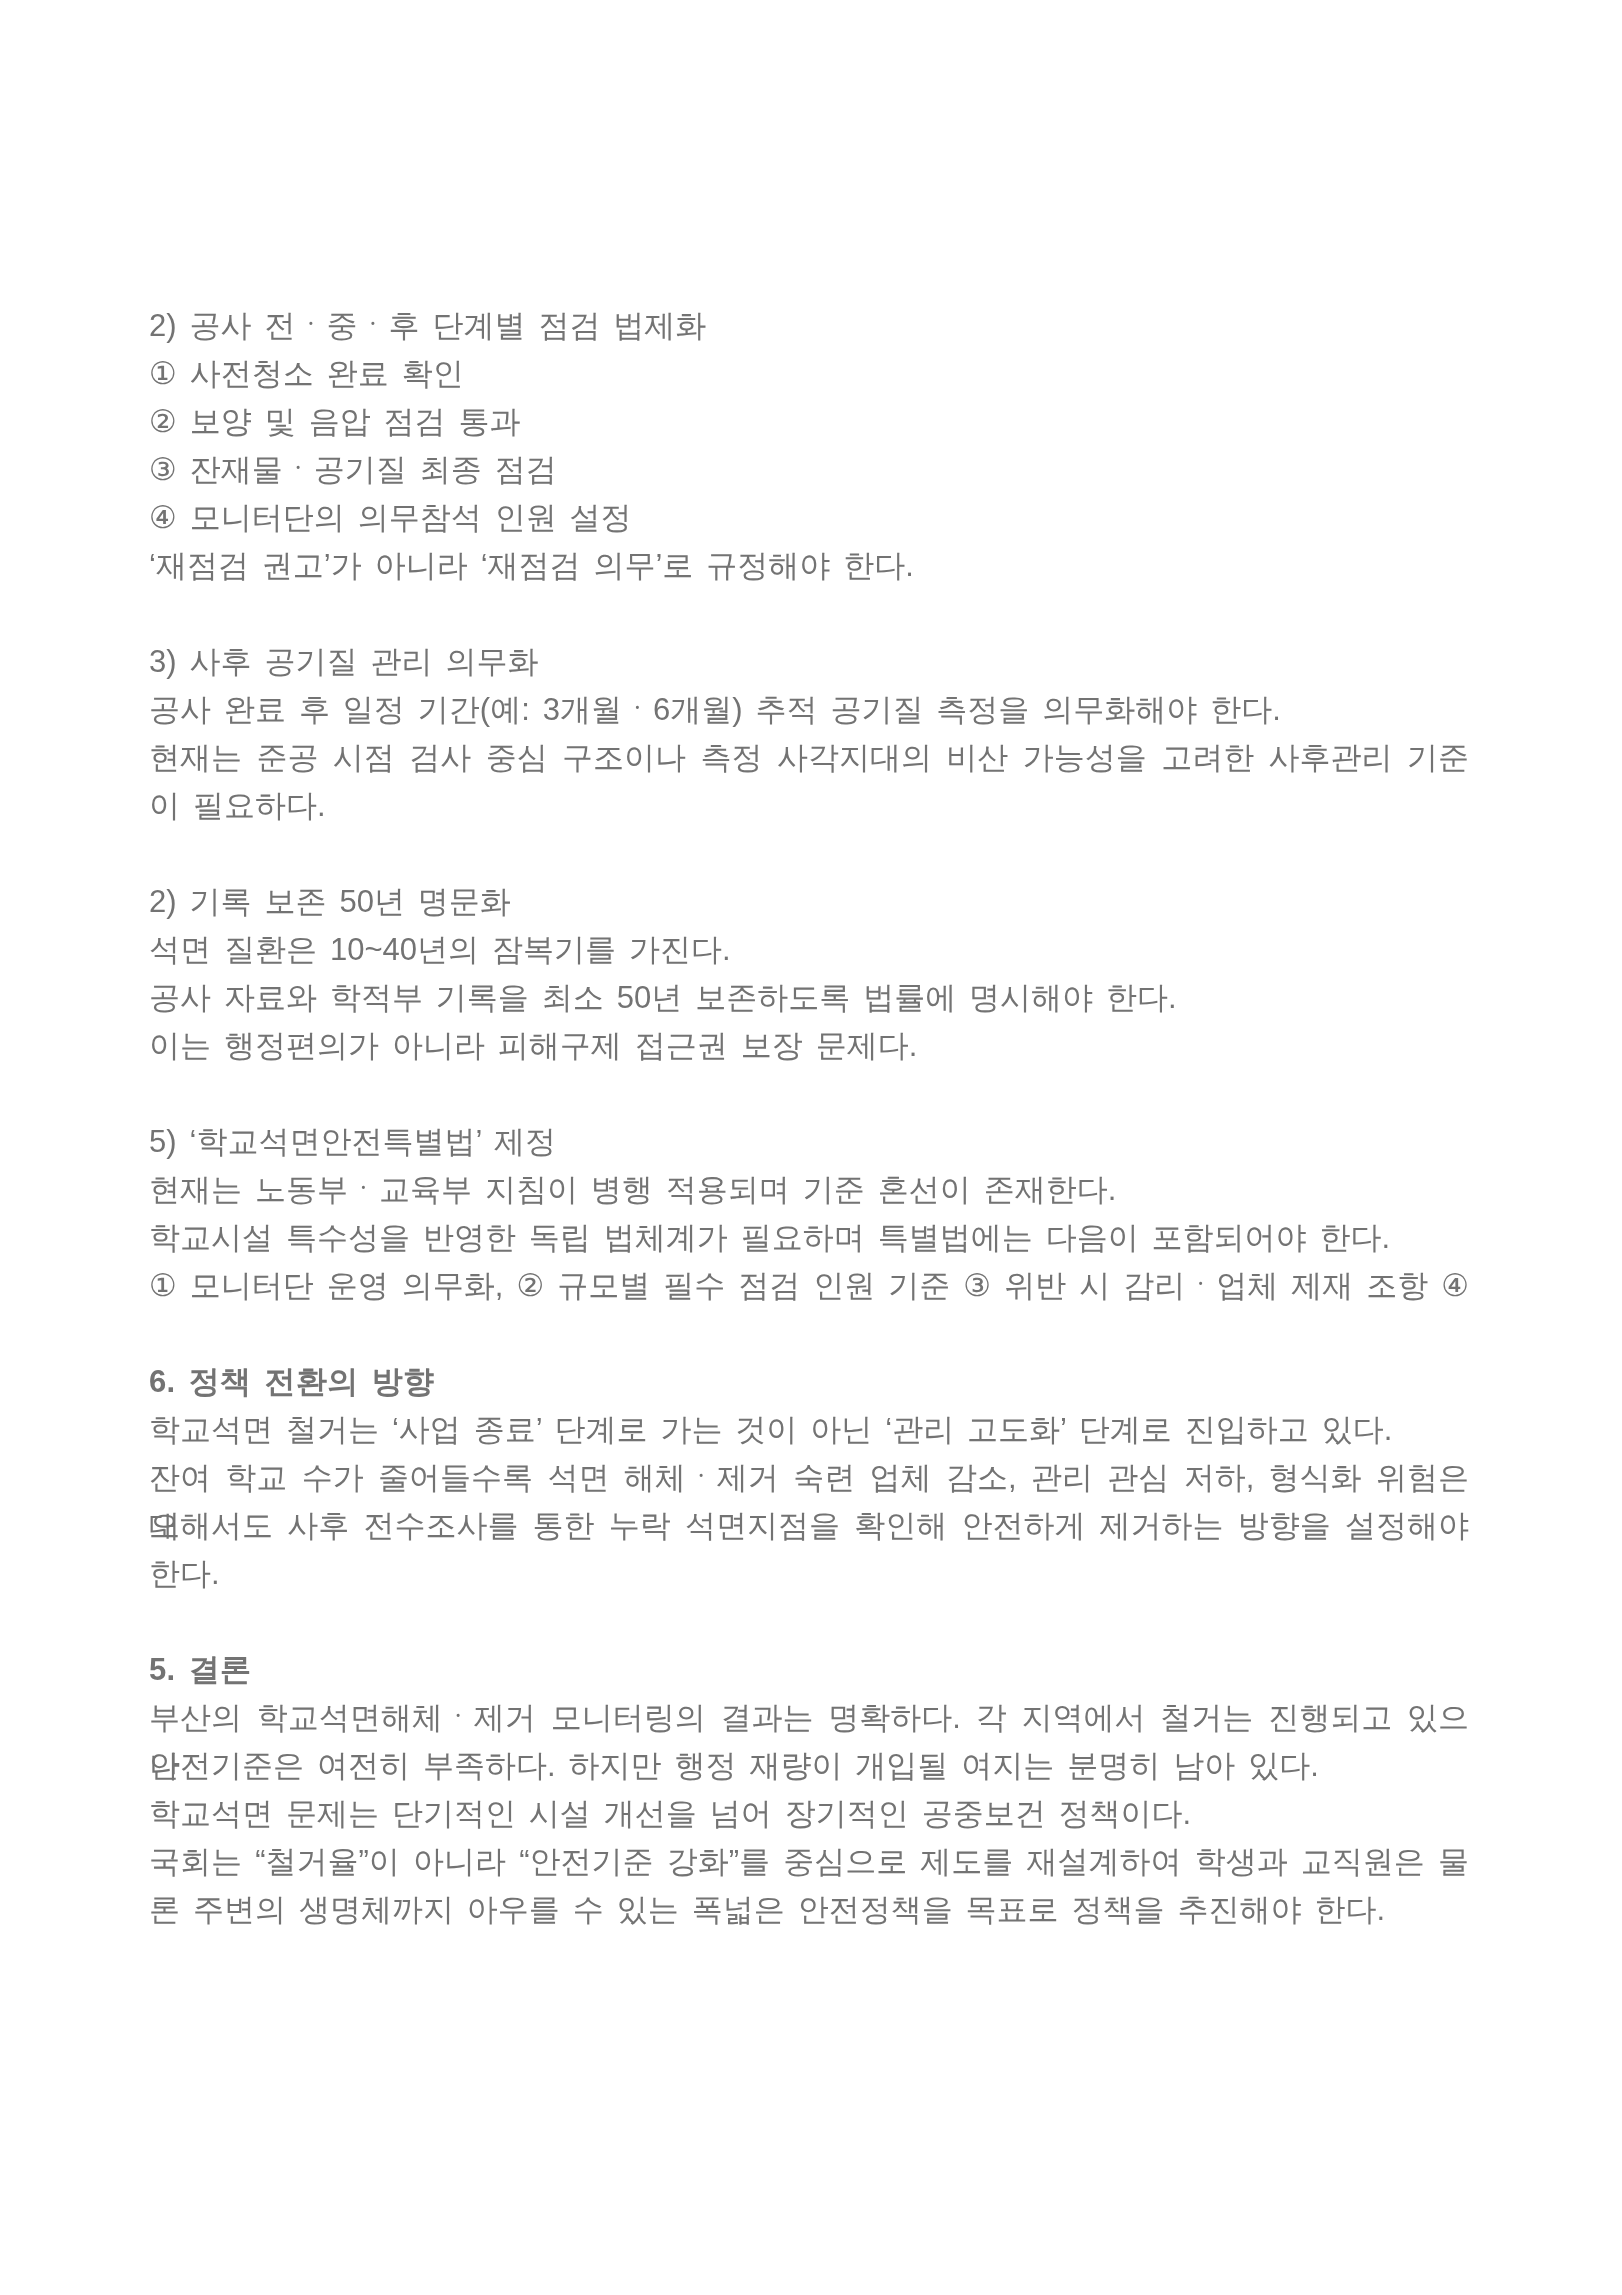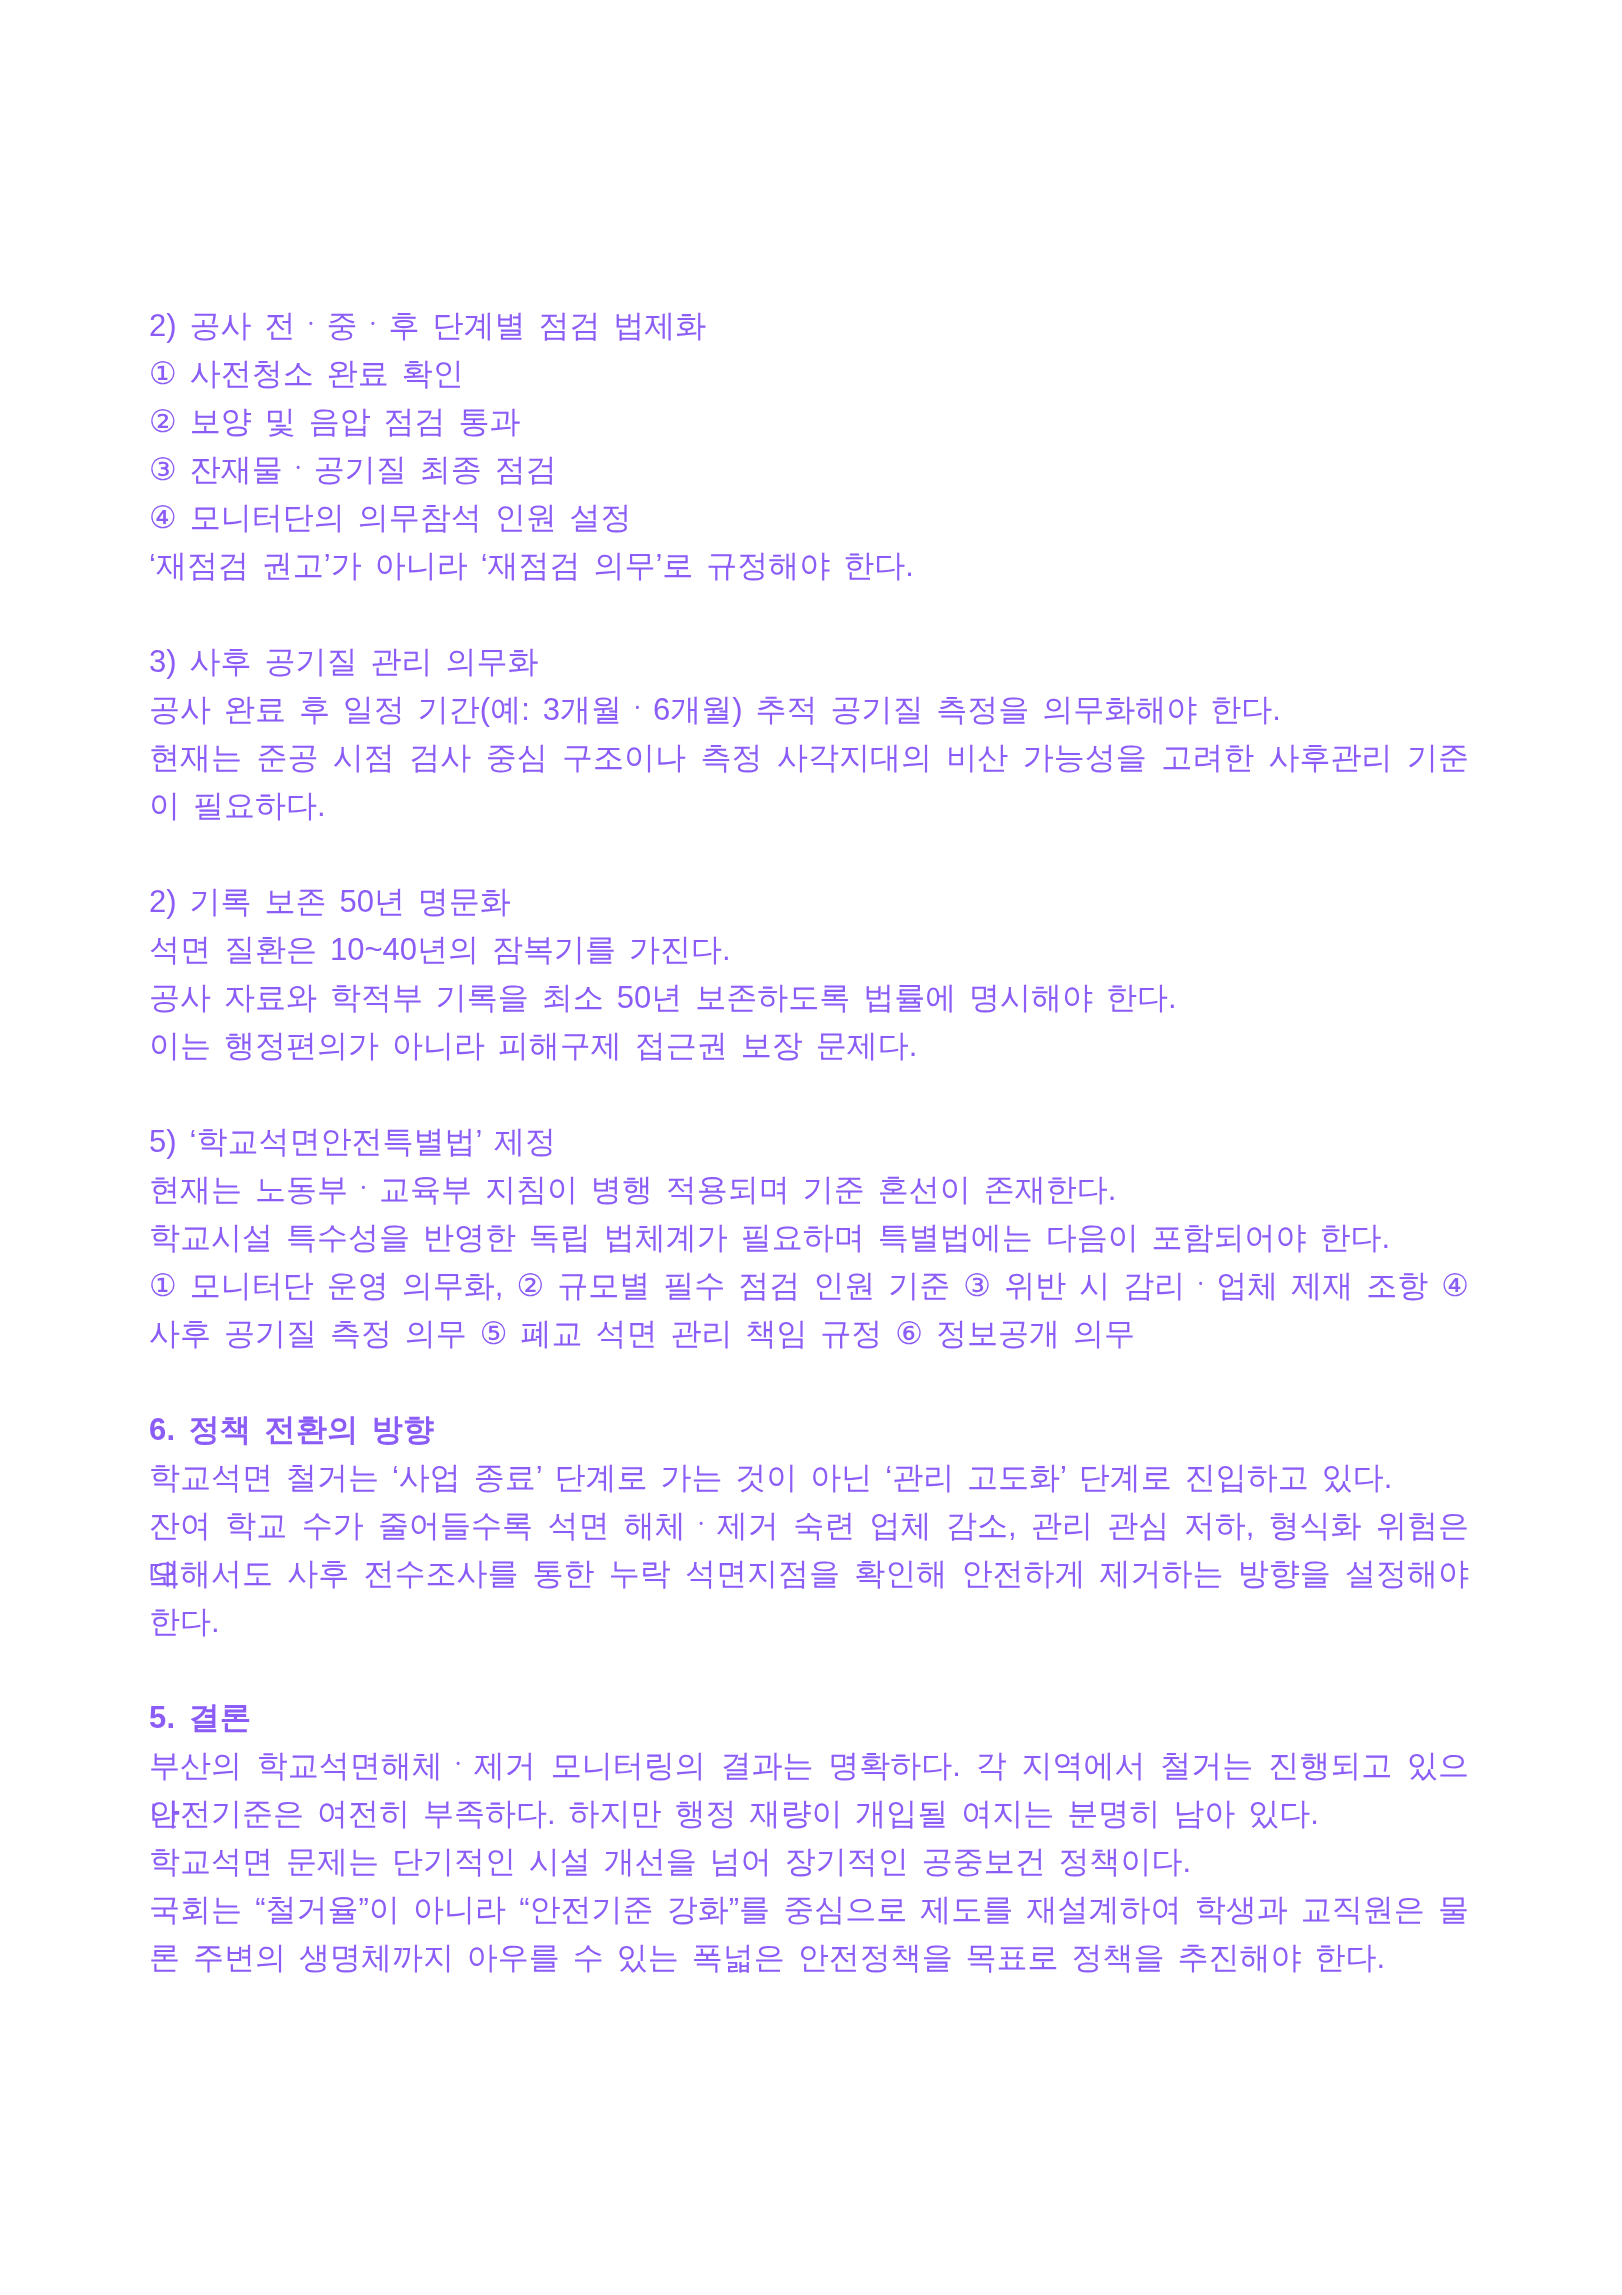--- a/index.html
+++ b/index.html
@@ -19,21 +19,21 @@
     position: absolute;
     left: 149px;
     top: 302px;
     width: 1320px;
     color: #000000;
   }
   .line {
     font-size: 31px;
     line-height: 48px;
     height: 48px;
-    color: #8b5cf6;
+    color: #737373;
     word-spacing: 0.14em;
     white-space: nowrap;
     overflow: visible;
   }
   .line.fill {
     white-space: normal;
     text-align: justify;
     text-align-last: justify;
   }
   .line.heading {
@@ -78,21 +78,20 @@
       <div class="line">이는 행정편의가 아니라 피해구제 접근권 보장 문제다.</div>
     </section>
 
     <div class="gap"></div>
 
     <section>
       <div class="line">5) ‘학교석면안전특별법’ 제정</div>
       <div class="line">현재는 노동부ㆍ교육부 지침이 병행 적용되며 기준 혼선이 존재한다.</div>
       <div class="line">학교시설 특수성을 반영한 독립 법체계가 필요하며 특별법에는 다음이 포함되어야 한다.</div>
       <div class="line fill">① 모니터단 운영 의무화, ② 규모별 필수 점검 인원 기준 ③ 위반 시 감리ㆍ업체 제재 조항 ④</div>
-      <div class="line">사후 공기질 측정 의무 ⑤ 폐교 석면 관리 책임 규정 ⑥ 정보공개 의무</div>
     </section>
 
     <div class="gap"></div>
 
     <section>
       <div class="line heading">6. 정책 전환의 방향</div>
       <div class="line">학교석면 철거는 ‘사업 종료’ 단계로 가는 것이 아닌 ‘관리 고도화’ 단계로 진입하고 있다.</div>
       <div class="line fill">잔여 학교 수가 줄어들수록 석면 해체ㆍ제거 숙련 업체 감소, 관리 관심 저하, 형식화 위험은 오</div>
       <div class="line fill">대해서도 사후 전수조사를 통한 누락 석면지점을 확인해 안전하게 제거하는 방향을 설정해야</div>
       <div class="line">한다.</div>

